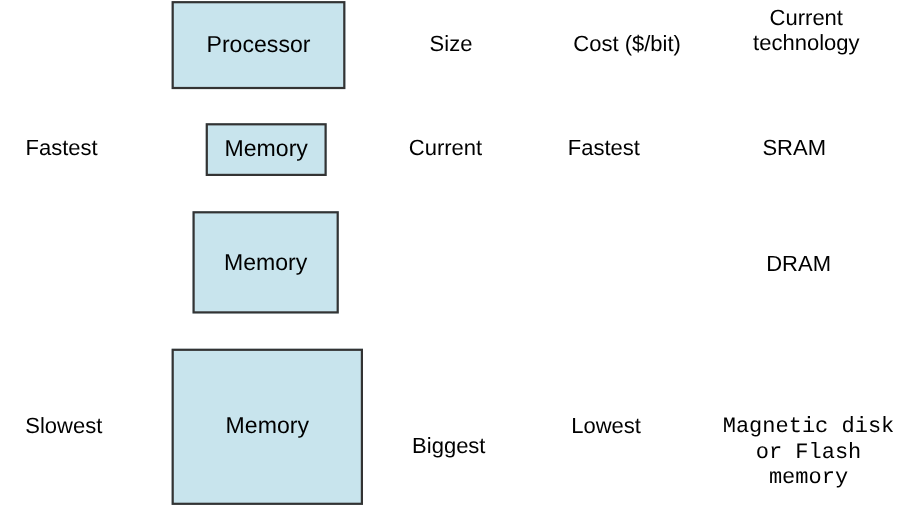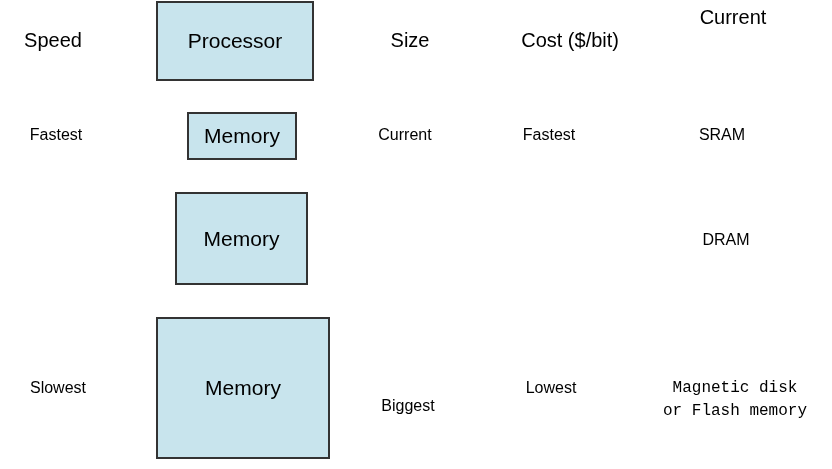--- a/index.html
+++ b/index.html
@@ -21,21 +21,21 @@
     font-size: 20px;
     font-weight: normal;
     line-height: 22px;
     text-align: center;
     white-space: nowrap;
   }
   .hdr.two-line { white-space: normal; }
   .hdr.two-line span { display: block; }
   .lbl {
     position: absolute;
-    font-size: 16px;
+    font-size: 20px;
     line-height: 22px;
     text-align: center;
     white-space: nowrap;
   }
   .lbl.two-line { white-space: normal; line-height: 23px; }
   .lbl.two-line span { display: block; font-family: Liberation Mono, monospace; }
   .box {
     position: absolute;
     box-sizing: border-box;
     background: #c8e4ed;
@@ -47,28 +47,28 @@
   .box span {
     font-size: 21px;
     color: #000000;
   }
 </style>
 </head>
 <body>
 
 <div class="diagram">
 
-  <div class="hdr" style="left:3px; top:29px; width:100px;">Speed</div>
 
   <div class="hdr" style="left:350px; top:29px; width:120px;">Size</div>
 
   <div class="hdr" style="left:499px; top:29px; width:120px;text-align:right;">Cost ($/bit)</div>
 
   <div class="hdr two-line" style="left:653px; top:6px; width:160px;">
     <span>Current</span>
+    <span>technology</span>
   </div>
 
   <div class="box" style="left:156px; top:1px; width:158px; height:80px;">
     <span>Processor</span>
   </div>
 
   <div class="box" style="left:187px; top:112px; width:110px; height:48px;">
     <span>Memory</span>
   </div>
 

